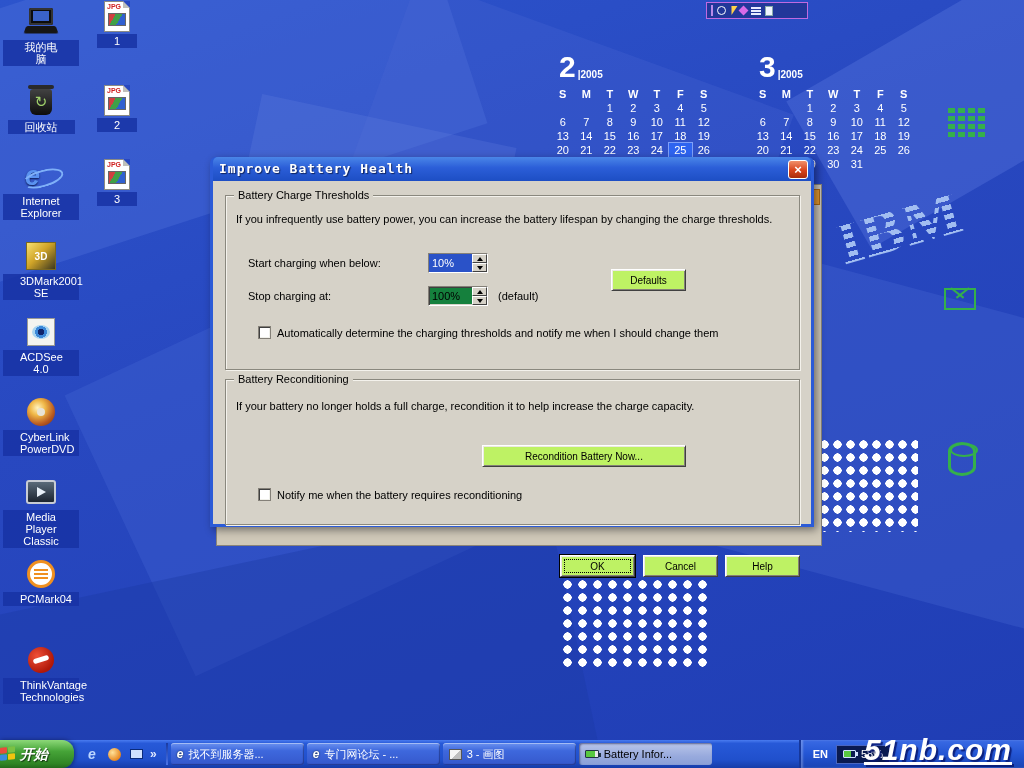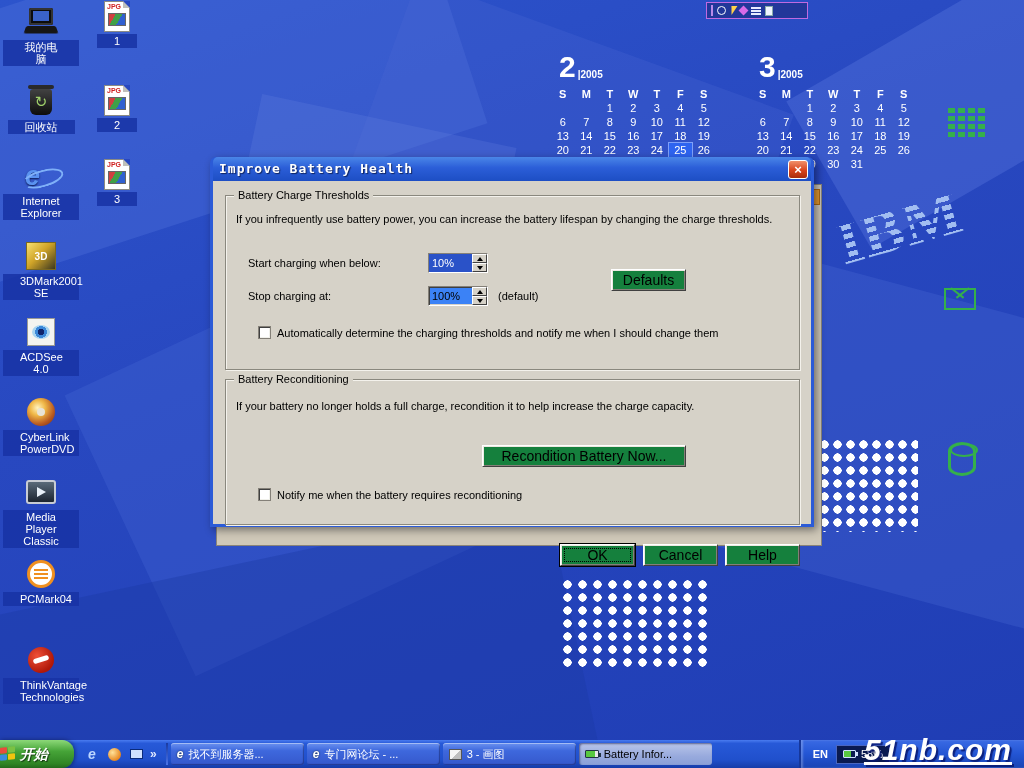--- a/index.html
+++ b/index.html
@@ -139,45 +139,45 @@
   .gb-legend { position:absolute; top:-7px; left:8px; background:#d6d2c8; padding:0 4px; font-size:11px; }
   .gb1 { left:12px; top:14px; width:575px; height:175px; }
   .gb2 { left:12px; top:198px; width:575px; height:146px; }
   .gb-desc { position:absolute; left:10px; top:17px; right:8px; font-size:11px; }
   .gb2 .gb-desc { top:20px; }
 
   .thr-row { position:absolute; left:22px; height:20px; display:flex; align-items:center; }
   .thr-row.r1 { top:57px; }
   .thr-row.r2 { top:90px; }
   .thr-label { width:180px; font-size:11px; }
-  .spin { width:60px; height:20px; background:#3b82f6; border:1px solid; border-color:#848078 #fff #fff #848078;
+  .spin { width:60px; height:20px; background:#15803d; border:1px solid; border-color:#848078 #fff #fff #848078;
     box-shadow:inset 1px 1px 0 #404040, inset -1px -1px 0 #d6d2c8; display:flex; }
   .spin-val { flex:1; font-size:11px; line-height:16px; padding:1px 2px 0 3px; }
   .spin-val.sel { background:#2a52c8; color:#fff; }
   .spin-btns { width:15px; display:flex; flex-direction:column; }
   .spin-btn { flex:1; background:#d6d2c8; border:1px solid; border-color:#fff #404040 #404040 #fff;
     display:flex; align-items:center; justify-content:center; cursor:pointer; }
   .arr-up { width:0; height:0; border-left:3px solid rgba(0,0,0,0); border-right:3px solid rgba(0,0,0,0); border-bottom:4px solid #000; }
   .arr-dn { width:0; height:0; border-left:3px solid rgba(0,0,0,0); border-right:3px solid rgba(0,0,0,0); border-top:4px solid #000; }
   .suffix { margin-left:10px; font-size:11px; }
 
-  .btn { background:#15803d; border:1px solid; border-color:#fff #404040 #404040 #fff;
+  .btn { background:#bef264; border:1px solid; border-color:#fff #404040 #404040 #fff;
     box-shadow:inset 1px 1px 0 #eceae2, inset -1px -1px 0 #848078;
-    font-size:14px; display:flex; align-items:center; justify-content:center; cursor:pointer; color:#000; }
+    font-size:10px; display:flex; align-items:center; justify-content:center; cursor:pointer; color:#000; }
   .btn-defaults { position:absolute; left:385px; top:73px; width:75px; height:22px; }
   .btn-recondition { position:absolute; left:256px; top:65px; width:204px; height:22px; }
 
   .cb-row { position:absolute; left:32px; display:flex; align-items:center; gap:6px; }
   .cb-row.c1 { top:130px; }
   .cb-row.c2 { top:108px; }
   .checkbox { width:13px; height:13px; background:#fff; border:1px solid #848078;
     box-shadow:inset 1px 1px 0 #404040, inset -1px -1px 0 #f0f0ea; cursor:pointer; }
   .cb-label { font-size:11px; }
 
-  .dlg-buttons { position:absolute; left:0; top:363px; width:100%; height:22px; }
+  .dlg-buttons { position:absolute; left:0; top:374px; width:100%; height:22px; }
   .btn-ok { position:absolute; left:347px; width:75px; height:22px; box-shadow:0 0 0 1px #000,
     inset 1px 1px 0 #eceae2, inset -1px -1px 0 #848078; }
   .btn-ok::after { content:""; position:absolute; inset:3px; border:1px dotted #000; }
   .btn-cancel { position:absolute; left:430px; width:75px; height:22px; }
   .btn-help { position:absolute; left:512px; width:75px; height:22px; }
 
   
   .taskbar { position:absolute; left:0; bottom:0; width:1024px; height:28px; z-index:20;
     background:linear-gradient(180deg,#4a7cf0 0%,#2759d8 12%,#2050cc 70%,#163ca8 100%); display:flex; align-items:center; }
   .start-btn { width:74px; height:28px; border-radius:0 12px 12px 0; display:flex; align-items:center; gap:5px;

